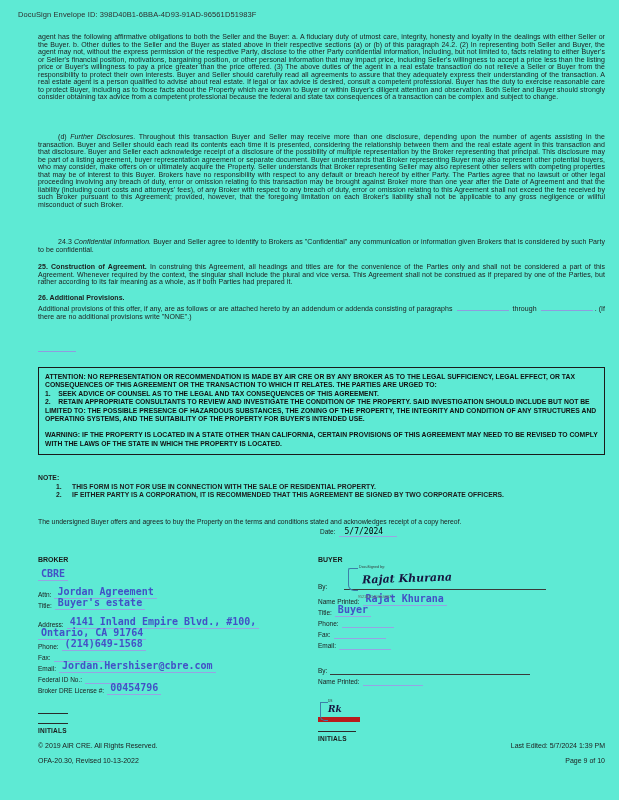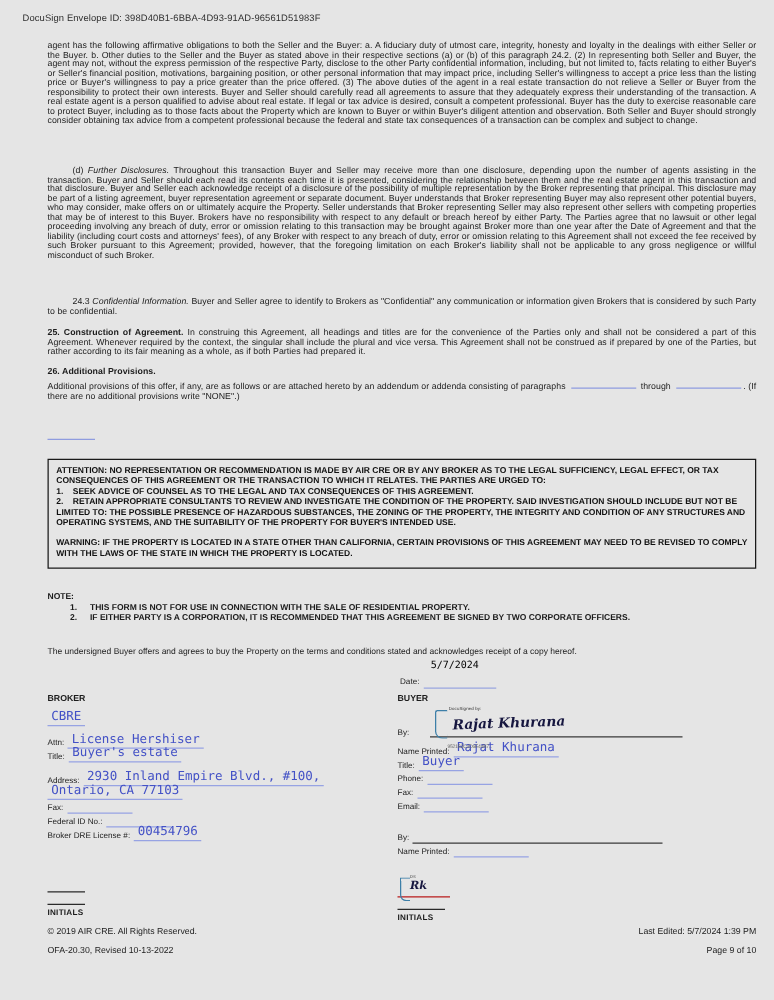--- a/index.html
+++ b/index.html
@@ -1,16 +1,16 @@
 <!DOCTYPE html>
 <html><head>
 <meta charset="utf-8">
 <style>
   html,body{margin:0;padding:0;background:#ffffff;}
-  .page{position:relative;width:619px;height:800px;background:#e5e5e5;overflow:hidden;
+  .page{position:relative;width:619px;height:800px;background:#5eead4;overflow:hidden;
         font-family:"Liberation Sans",sans-serif;color:#1b1b1b;}
   .envid{position:absolute;left:18px;top:10px;font-size:7.5px;color:#2e2e2e;letter-spacing:.1px;}
 
   
   .para{position:absolute;left:38px;width:567px;font-size:7px;line-height:7.5px;
         text-align:justify;letter-spacing:.05px;color:#1c1c1c;margin:0;}
   .ind{text-indent:20px;}
   .b{font-weight:bold;}
   .blank-line{position:absolute;left:38px;top:345px;width:38px;height:6px;border-bottom:1.2px solid #8f9cdf;}
   .inline-blank{display:inline-block;width:52px;height:6px;border-bottom:1px solid #8f9cdf;margin:0 2px;}
@@ -25,26 +25,26 @@
   .note{position:absolute;left:38px;top:474px;width:567px;font-size:6.8px;font-weight:bold;line-height:8.6px;}
   .note-item{display:flex;padding-left:18px;}
   .note-item .num{width:16px;flex:none;}
 
   .undersigned{position:absolute;left:38px;top:518px;width:567px;font-size:6.8px;color:#1c1c1c;}
 
   
   .daterow{position:absolute;left:320px;top:527px;display:flex;align-items:flex-end;}
   .daterow .lbl{font-size:6.5px;padding-bottom:2px;}
   .dateval{font-family:"DejaVu Sans Mono","Liberation Mono",monospace;font-size:8px;color:#000;
-           border-bottom:1.2px solid #9aa6e0;padding:0 14px 14px 6px;margin-left:3px;}
+           border-bottom:1.2px solid #9aa6e0;padding:0 14px 0 6px;margin-left:3px;}
 
   
   .colhead{font-size:7px;font-weight:bold;}
   .bval{font-family:"DejaVu Sans Mono","Liberation Mono",monospace;font-size:10px;color:#4351c6;
-        border-bottom:1.2px solid #97a3e3;line-height:10px;padding:0 3px 1px 3px;white-space:nowrap;}
+        border-bottom:1.2px solid #97a3e3;line-height:10px;padding:0 3px 1px 3px;white-space:nowrap;font-weight:bold;}
   .frow{display:flex;align-items:flex-end;height:11px;}
   .frow .lbl{font-size:6.5px;flex:none;padding-right:3px;padding-bottom:1px;}
   .blankf{display:inline-block;width:52px;height:8px;border-bottom:1px solid #97a3e3;}
   .longline{flex:1;max-width:200px;height:8px;border-bottom:1px solid #3a3a3a;}
 
   .col-broker{position:absolute;left:38px;top:556px;width:262px;}
   .col-broker .company{margin-top:6px;display:inline-block;}
   .col-broker .fields{margin-top:7px;}
   .sp8{height:8px;}
 
@@ -64,21 +64,21 @@
   .np-row{position:relative;}
   .sig-id{position:absolute;left:40px;top:-1px;font-size:4px;color:#666;letter-spacing:-.2px;}
 
   
   .init-left{position:absolute;left:38px;top:708px;}
   .init-left .l1{width:30px;height:5px;border-bottom:1px solid #2a2a2a;}
   .init-left .l2{width:30px;height:9px;border-bottom:1px solid #2a2a2a;}
   .init-label{font-size:6.5px;font-weight:bold;margin-top:3px;letter-spacing:.2px;}
 
   .init-right{position:absolute;left:318px;top:699px;}
-  .stamp{position:relative;width:42px;height:18px;border-bottom:1px solid #b91c1c;}
+  .stamp{position:relative;width:42px;height:18px;border-bottom:5px solid #b91c1c;}
   .stamp .bracket2{position:absolute;left:2px;top:3px;width:7px;height:17px;
            border-left:1.2px solid #3d7fa8;border-top:1.2px solid #3d7fa8;border-bottom:1.2px solid #3d7fa8;
            border-bottom-left-radius:5px;}
   .stamp .ds2{position:absolute;left:10px;top:0;font-size:3.2px;color:#333;}
   .stamp .init-script{position:absolute;left:10px;top:5px;font-size:9px;}
   .init-right .l2{width:38px;height:9px;border-bottom:1px solid #2a2a2a;}
 
   
   .foot-left{position:absolute;left:38px;top:738px;font-size:7px;line-height:15px;color:#1c1c1c;}
   .foot-right{position:absolute;right:14px;top:738px;font-size:7px;line-height:15px;text-align:right;color:#1c1c1c;}
@@ -129,37 +129,45 @@
     <span class="lbl">Date:</span>
     <span class="dateval">5/7/2024</span>
   </div>
 
   <div class="col-broker">
     <div class="colhead">BROKER</div>
     <span class="bval company">CBRE</span>
     <div class="fields">
       <div class="frow">
           <span class="lbl">Attn:</span>
-          <span class="bval">License Hershiser</span>
+          <span class="bval">Jordan Agreement</span>
         </div>
       <div class="frow">
           <span class="lbl">Title:</span>
           <span class="bval">Buyer's estate</span>
         </div>
       <div class="sp8"></div>
       <div class="frow">
           <span class="lbl">Address:</span>
-          <span class="bval">2930 Inland Empire Blvd., #100,</span>
-        </div>
-      <div class="frow">
-          <span class="bval">Ontario, CA 77103</span>
+          <span class="bval">4141 Inland Empire Blvd., #100,</span>
+        </div>
+      <div class="frow">
+          <span class="bval">Ontario, CA 91764</span>
+        </div>
+      <div class="frow">
+          <span class="lbl">Phone:</span>
+          <span class="bval">(214)649-1568</span>
         </div>
       <div class="frow">
           <span class="lbl">Fax:</span>
           <span class="blankf"></span>
+        </div>
+      <div class="frow">
+          <span class="lbl">Email:</span>
+          <span class="bval">Jordan.Hershiser@cbre.com</span>
         </div>
       <div class="frow">
           <span class="lbl">Federal ID No.:</span>
           <span class="blankf"></span>
         </div>
       <div class="frow">
           <span class="lbl">Broker DRE License #:</span>
           <span class="bval">00454796</span>
         </div>
     </div>

